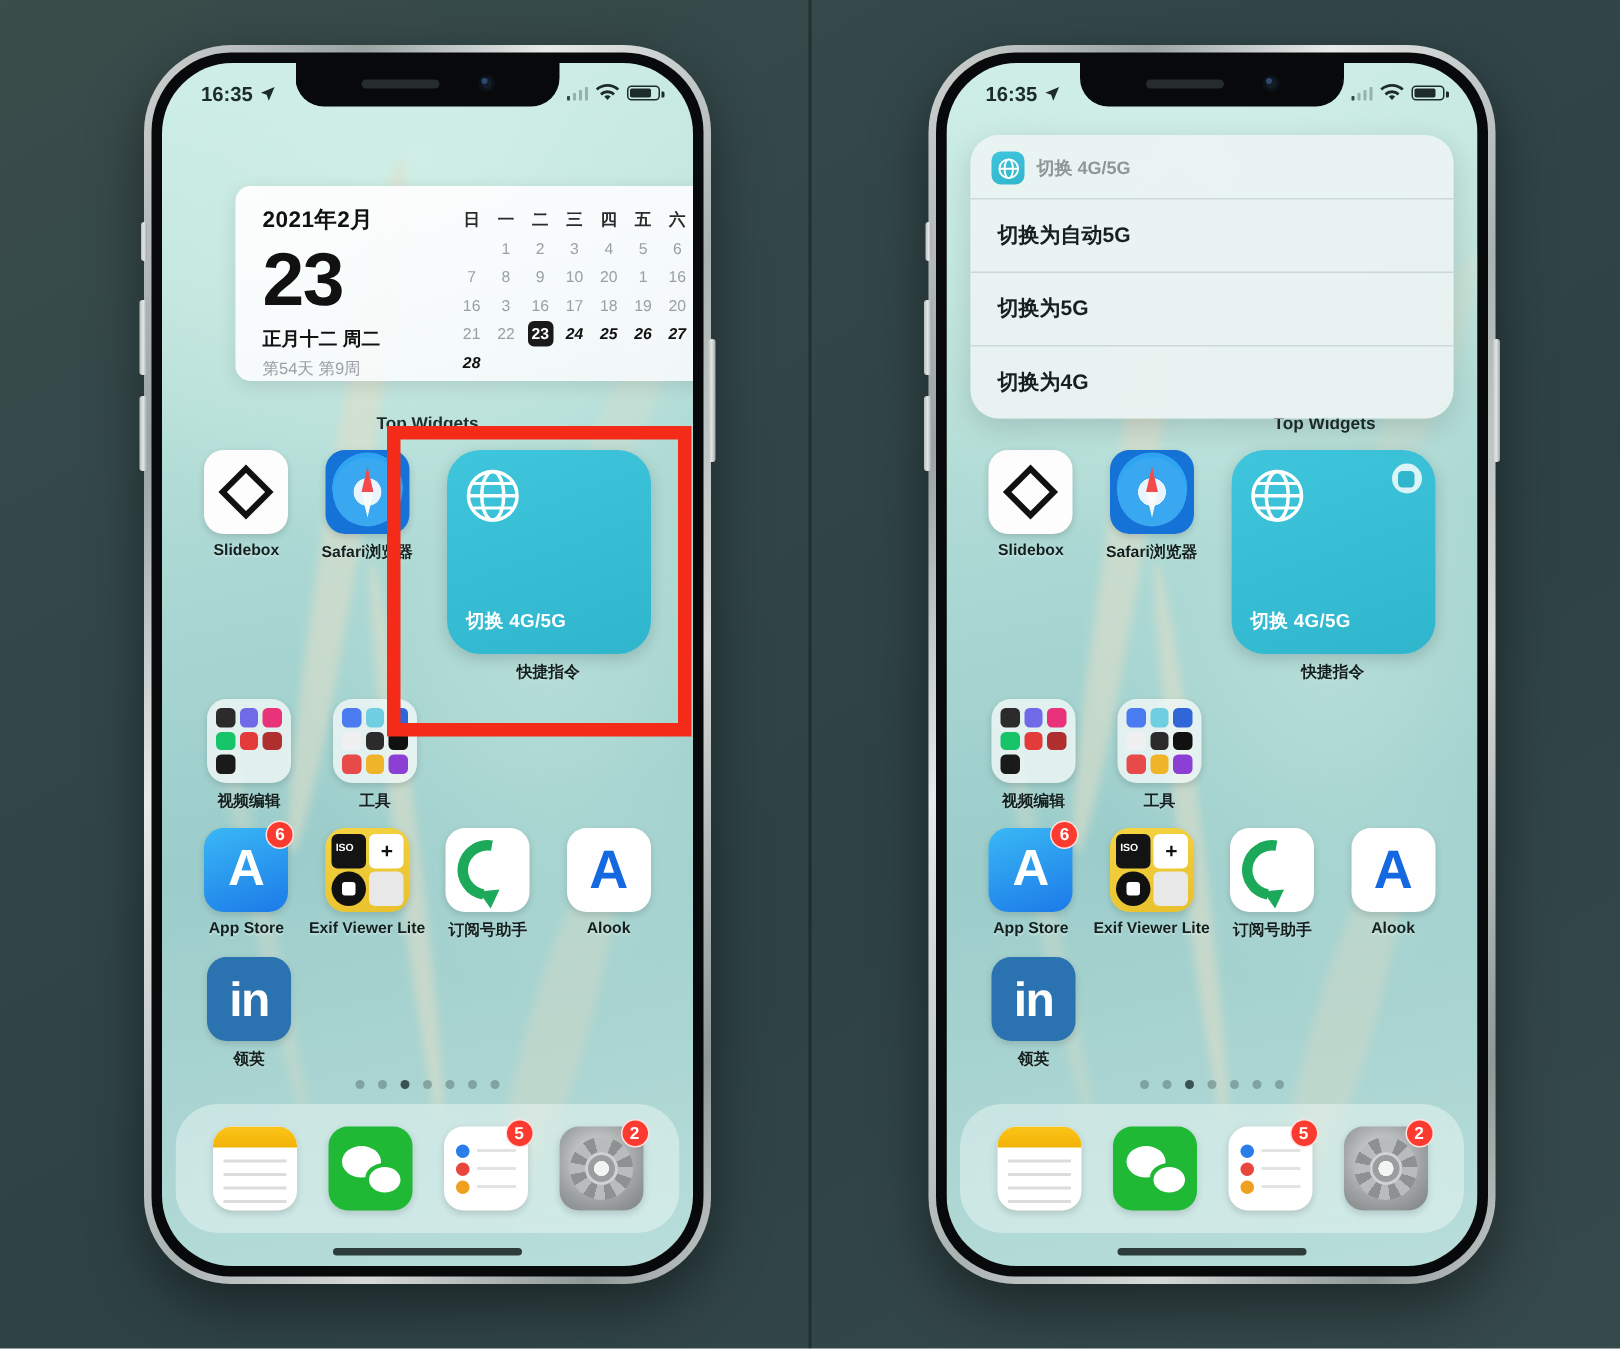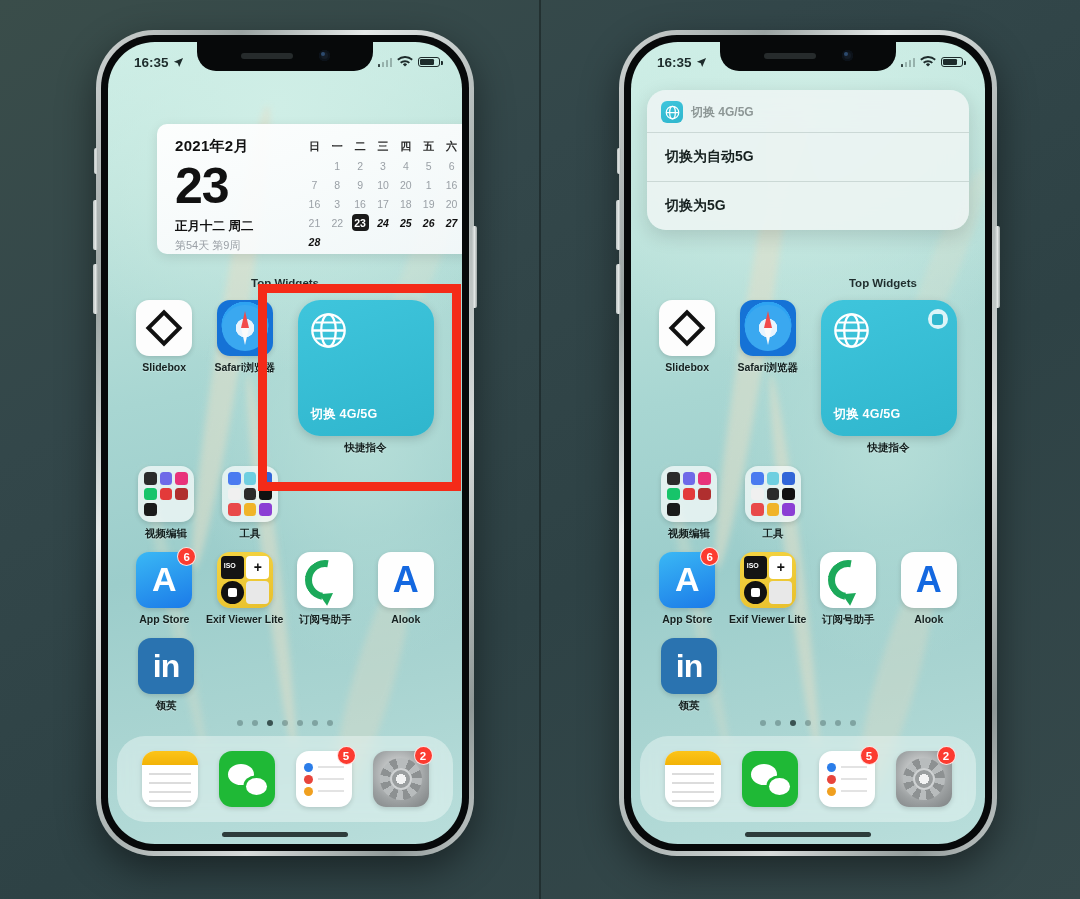--- a/index.html
+++ b/index.html
@@ -580,20 +580,21 @@
                 <svg viewBox="0 0 48 48">
                   <circle cx="24" cy="24" r="20" fill="none" stroke="#fff" stroke-width="4"></circle>
                   <ellipse cx="24" cy="24" rx="9" ry="20" fill="none" stroke="#fff" stroke-width="4"></ellipse>
                   <line x1="4" y1="24" x2="44" y2="24" stroke="#fff" stroke-width="4"></line>
                 </svg>
               </span>
               <span class="popup-title">切换 4G/5G</span>
             </div>
             <div class="popup-item">切换为自动5G</div>
             <div class="popup-item">切换为5G</div>
+            <div class="popup-item">切换为4G</div>
           </div>
 
           <div class="widget-label shift">Top Widgets</div>
 
           <div class="grid">
             <div class="row">
               <div class="cell">
                 <div class="ico ic-slidebox">
                     <span class="dm"></span>
                   </div>

